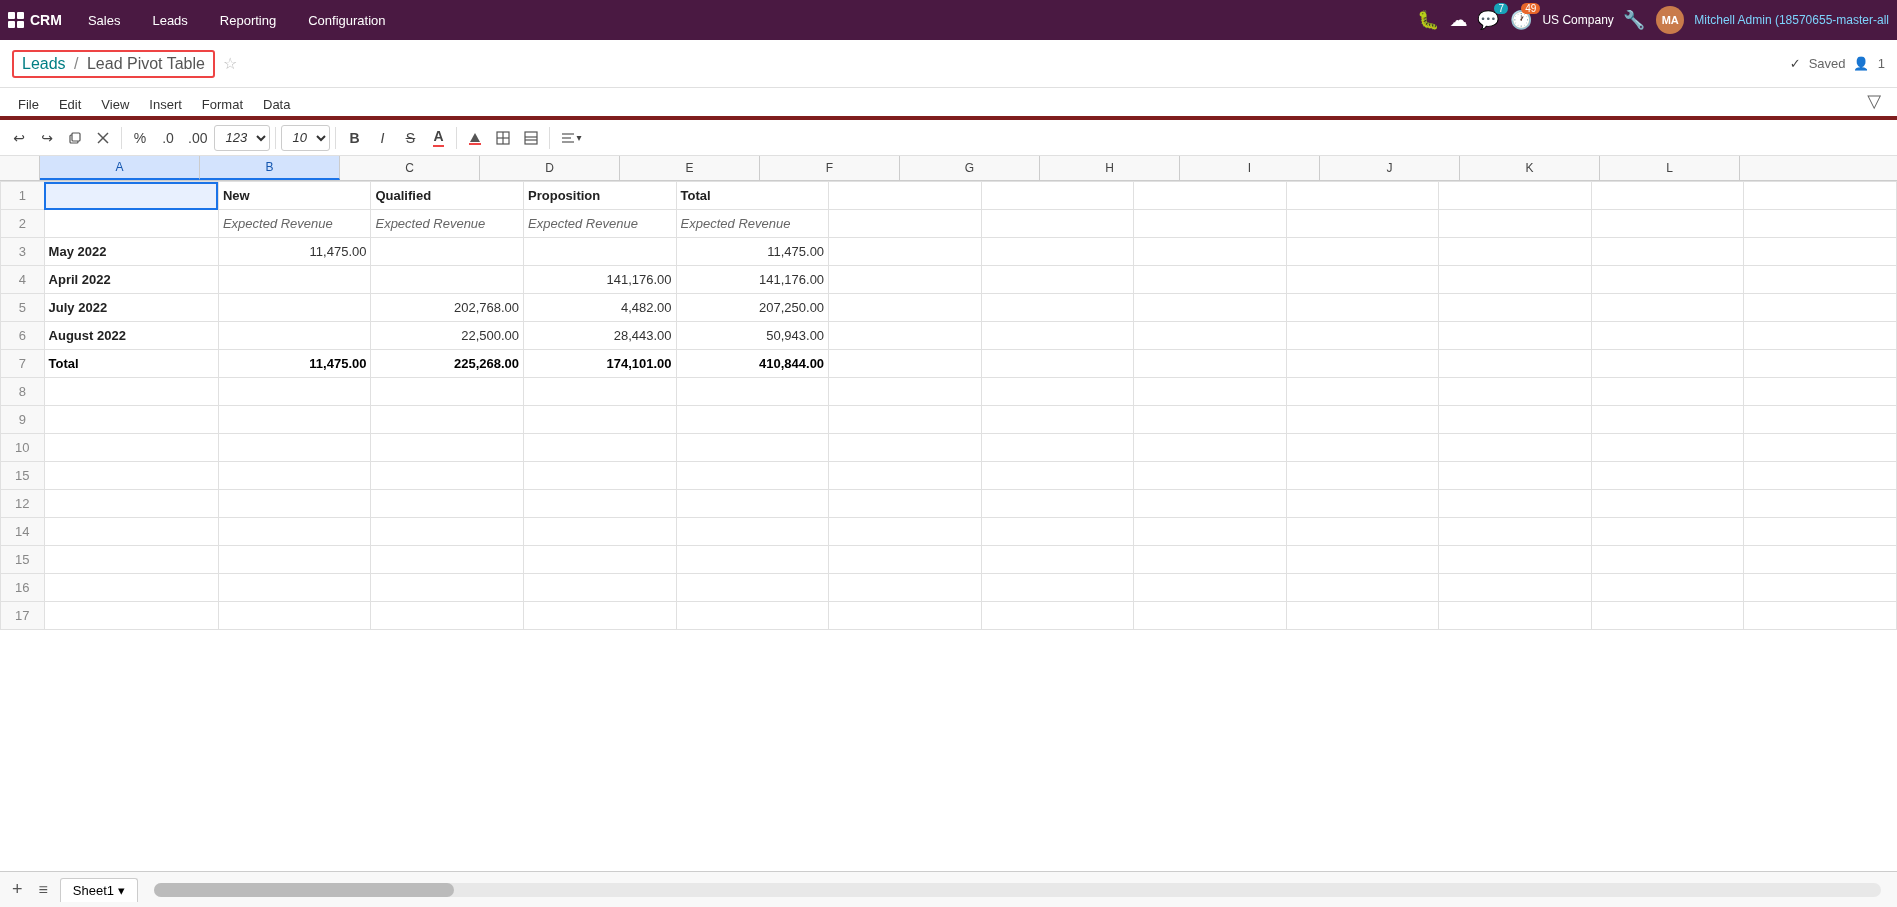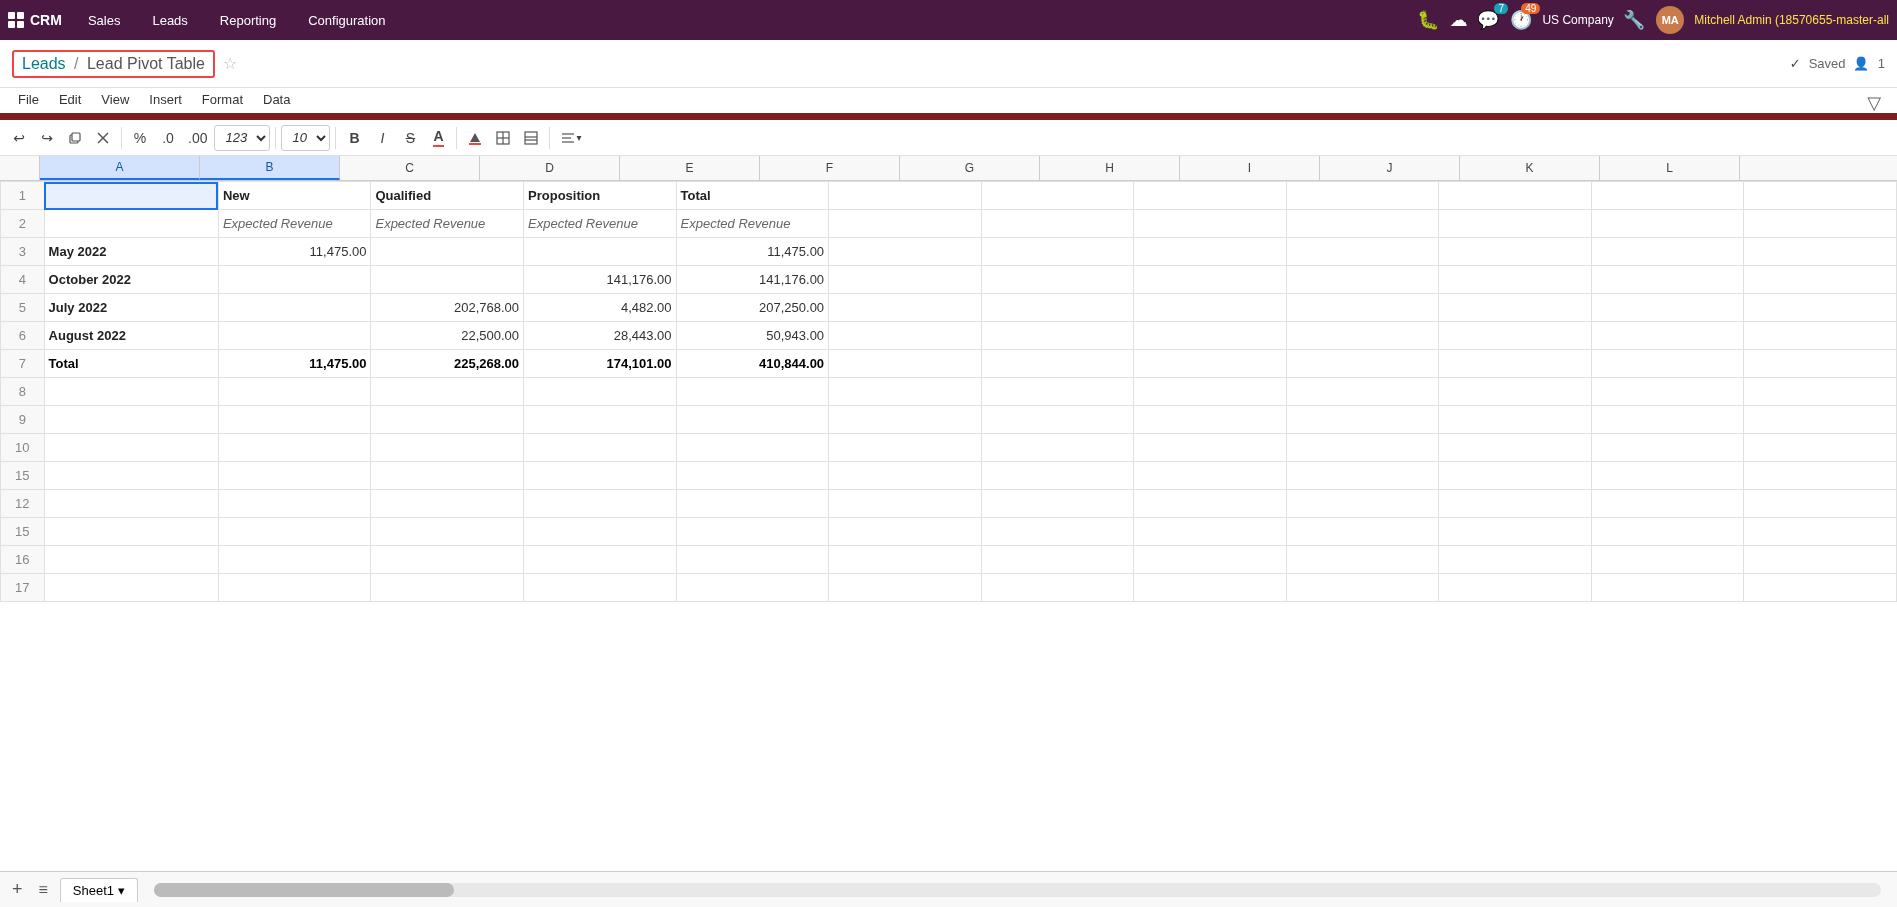--- a/index.html
+++ b/index.html
@@ -110,23 +110,23 @@
       gap: 8px;
       color: #666;
       font-size: 13px;
     }
     .saved-info .check { color: #444; }
 
     
     .sheet-menu {
       height: 32px;
       display: flex;
-      align-items: flex-start;
+      align-items: flex-end;
       padding: 0 8px;
-      border-bottom: 7px solid #7f1d1d;
+      border-bottom: 4px solid #7f1d1d;
       gap: 0;
     }
     .sheet-menu a {
       color: #333;
       text-decoration: none;
       padding: 4px 10px;
       font-size: 13px;
       cursor: pointer;
     }
     .filter-icon-right {
@@ -389,21 +389,21 @@
       <span style="position:absolute;top:-6px;right:-8px;background:#17a2b8;color:#fff;border-radius:10px;padding:0 4px;font-size:10px;">7</span>
     </span>
 
     <span class="icon-btn" style="position:relative; font-size:18px;">
       🕐
       <span style="position:absolute;top:-6px;right:-8px;background:#e8672a;color:#fff;border-radius:10px;padding:0 4px;font-size:10px;">49</span>
     </span>
     <span class="company">US Company</span>
     <span class="icon-btn" style="font-size:18px;">🔧</span>
     <div class="avatar">MA</div>
-    <span style="color:#fde047;font-size:12px;">Mitchell Admin (18570655-master-all</span>
+    <span style="color:#7dd3fc;font-size:12px;">Mitchell Admin (18570655-master-all</span>
   </div>
 </div>
 
 <div class="breadcrumb-bar">
   <div class="breadcrumb-box">
     <a class="leads-link">Leads</a>
     <span class="separator">/</span>
     <span class="current">Lead Pivot Table</span>
   </div>
   <span class="star-icon">☆</span>
@@ -568,21 +568,21 @@
         <td class="cell-wide"></td>
         <td class="cell-wide"></td>
         <td class="cell-wide"></td>
         <td class="cell-wide"></td>
         <td class="cell-wide"></td>
         <td class="cell-wide"></td>
       </tr>
 
       <tr>
         <td class="row-num">4</td>
-        <td class="cell-a row-label">October 2022</td>
+        <td class="cell-a row-label">April 2022</td>
         <td class="cell-b value-cell"></td>
         <td class="cell-c value-cell"></td>
         <td class="cell-d value-cell">141,176.00</td>
         <td class="cell-e value-cell">141,176.00</td>
         <td class="cell-wide"></td>
         <td class="cell-wide"></td>
         <td class="cell-wide"></td>
         <td class="cell-wide"></td>
         <td class="cell-wide"></td>
         <td class="cell-wide"></td>
@@ -706,20 +706,35 @@
             <td></td>
             <td></td>
             <td></td>
             <td></td>
             <td></td>
             <td></td>
             <td></td>
             <td></td>
           </tr>
       <tr>
+            <td class="row-num">14</td>
+            <td class="cell-a"></td>
+            <td></td>
+            <td></td>
+            <td></td>
+            <td></td>
+            <td></td>
+            <td></td>
+            <td></td>
+            <td></td>
+            <td></td>
+            <td></td>
+            <td></td>
+          </tr>
+      <tr>
             <td class="row-num">15</td>
             <td class="cell-a"></td>
             <td></td>
             <td></td>
             <td></td>
             <td></td>
             <td></td>
             <td></td>
             <td></td>
             <td></td>

